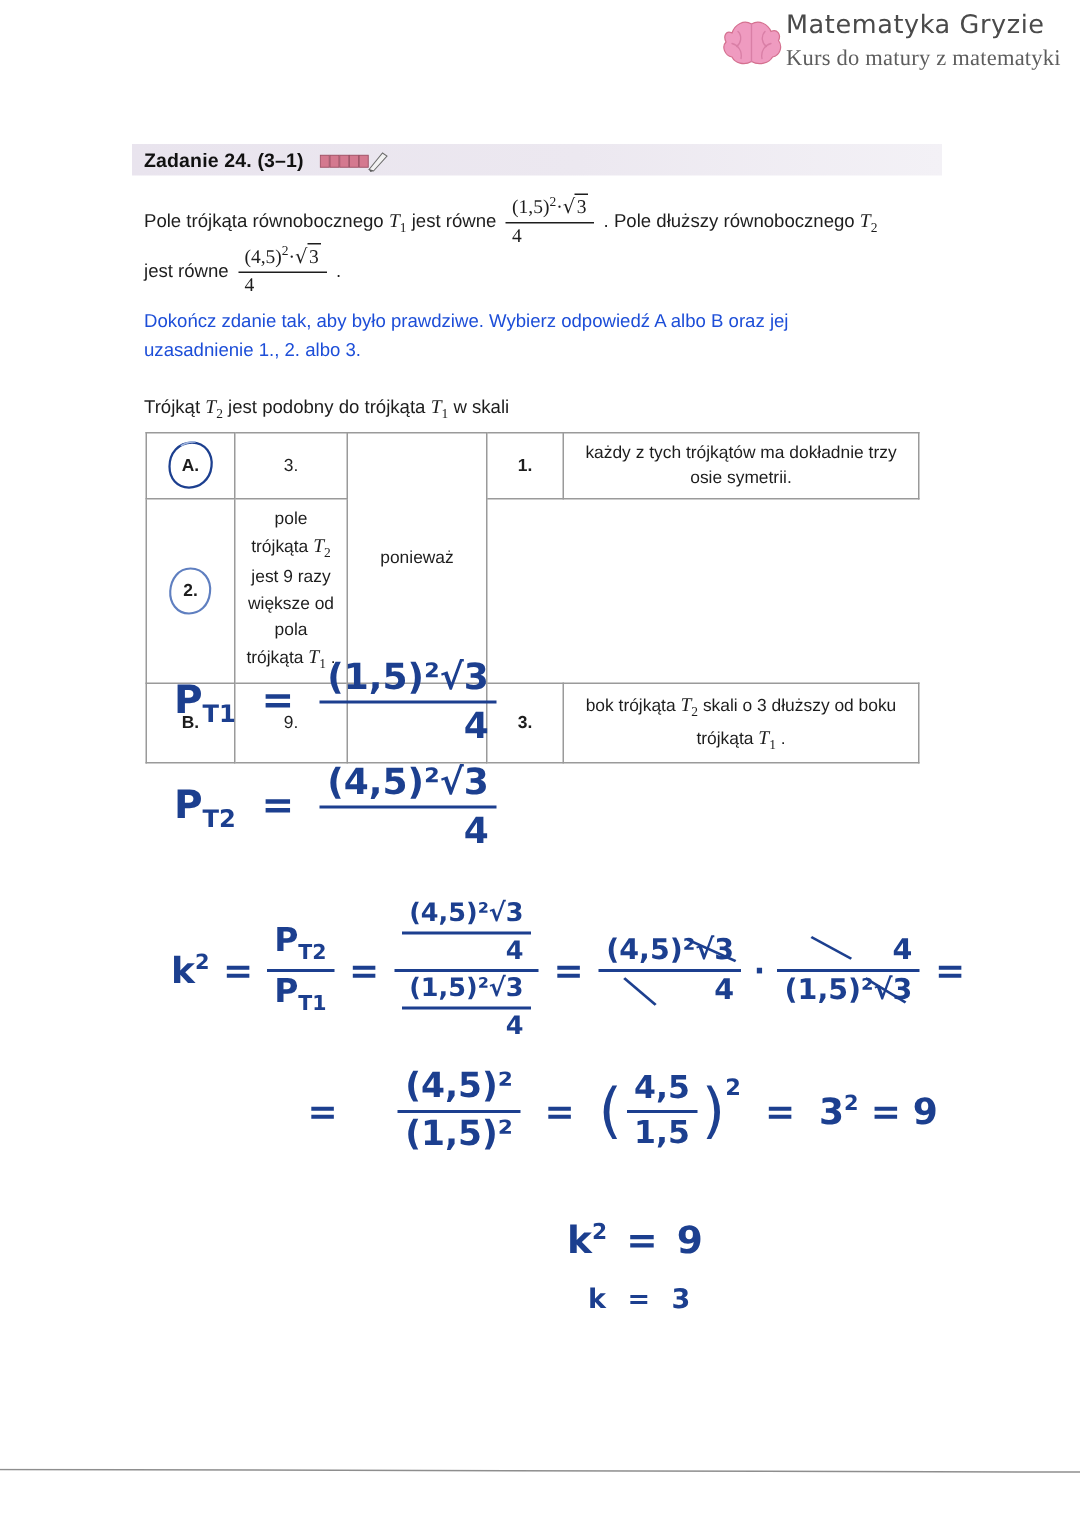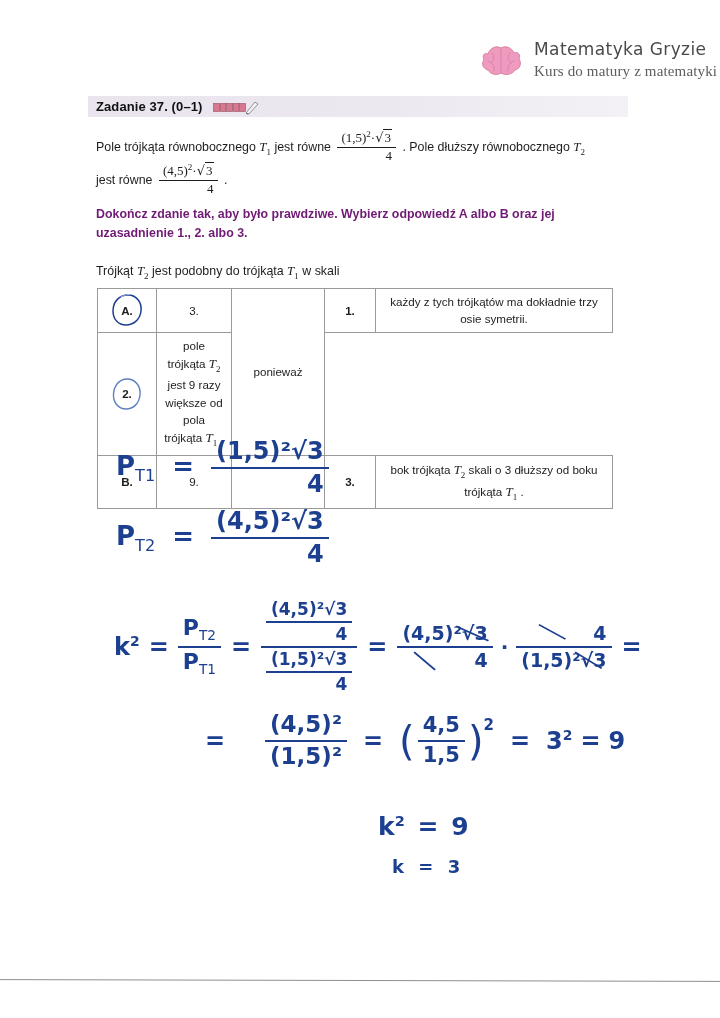--- a/index.html
+++ b/index.html
@@ -15,24 +15,24 @@
     background: #ffffff;
     overflow: hidden;
     font-family: "Liberation Sans", sans-serif;
     color: #1b1b1b;
   }
 
   
   .brand {
     position: absolute;
     left: 478px;
-    top: 40px;
+    top: 8px;
     display: flex;
     align-items: flex-end;
-    gap: 10px;
+    gap: 0;
   }
   .brand-mark { width: 46px; height: 40px; flex: none; }
   .brand-text { display: flex; flex-direction: column; line-height: 1.15; }
   .brand-title {
     font-size: 17px;
     letter-spacing: 0.4px;
     color: #4a4a4a;
     font-family: "DejaVu Sans", sans-serif;
   }
   .brand-sub {
@@ -78,34 +78,34 @@
     white-space: nowrap;
   }
   .p1 { left: 96px; top: 130px; }
   .p2 { left: 96px; top: 163px; }
   .p-bold {
     position: absolute;
     left: 96px;
     top: 205px;
     width: 470px;
     font-size: 12.4px;
-    font-weight: bold;
+    font-weight: normal;
     line-height: 1.55;
-    color: #701a75;
+    color: #1d4ed8;
   }
   .p3 { left: 96px; top: 262px; }
 
   .var { font-family: "Liberation Serif", serif; font-style: italic; font-size: 13px; }
   .var sub { font-style: normal; font-size: 9px; }
 
   
   .frac {
     display: inline-block;
     vertical-align: middle;
-    text-align: right;
+    text-align: left;
     font-family: "Liberation Serif", serif;
     line-height: 1.15;
     margin: 0 3px;
     position: relative;
     top: -1px;
   }
   .frac .num { display: block; padding: 0 4px 1px; font-size: 13px; }
   .frac .den { display: block; border-top: 1px solid #1d1d1d; padding: 1px 4px 0; font-size: 13px; }
   .sup { font-size: 9px; vertical-align: super; }
   .rad { font-family: "DejaVu Serif", serif; }
@@ -164,21 +164,21 @@
     font-weight: bold;
   }
   .hw-frac {
     display: inline-block;
     text-align: right;
     vertical-align: middle;
     line-height: 1.12;
   }
   .hw-frac > .n { display: block; padding: 0 5px 2px; }
   .hw-frac > .d { display: block; border-top: 2.2px solid #1c3f8f; padding: 2px 5px 0; }
-  .hw sub { font-size: 0.62em; font-weight: normal; }
+  .hw sub { font-size: 0.62em; font-weight: bold; }
   .hw sup { font-size: 0.58em; font-weight: bold; }
 
   .scan-edge {
     position: absolute;
     left: 0;
     bottom: 36px;
     width: 720px;
     height: 3px;
   }
 </style>
@@ -202,21 +202,21 @@
         <path d="M36 21 C32 22 29 26 30 31"></path>
       </g>
     </svg>
     <div class="brand-text">
       <span class="brand-title">Matematyka Gryzie</span>
       <span class="brand-sub">Kurs do matury z matematyki</span>
     </div>
   </div>
 
   <div class="task-band"></div>
-  <div class="task-title">Zadanie 37. (0–1)</div>
+  <div class="task-title">Zadanie 24. (3–1)</div>
   <svg class="task-icon" viewBox="0 0 46 15">
     <g fill="#d4798f" stroke="#9c4f63" stroke-width="0.6">
       <rect x="0.5" y="3.5" width="6" height="8"></rect>
       <rect x="7.0" y="3.5" width="6" height="8"></rect>
       <rect x="13.5" y="3.5" width="6" height="8"></rect>
       <rect x="20.0" y="3.5" width="6" height="8"></rect>
       <rect x="26.5" y="3.5" width="6" height="8"></rect>
     </g>
     <g>
       <path d="M33 13 L42 2 L45 4 L36 14 Z" fill="#f2f2f2" stroke="#6b6b6b" stroke-width="0.7"></path>

